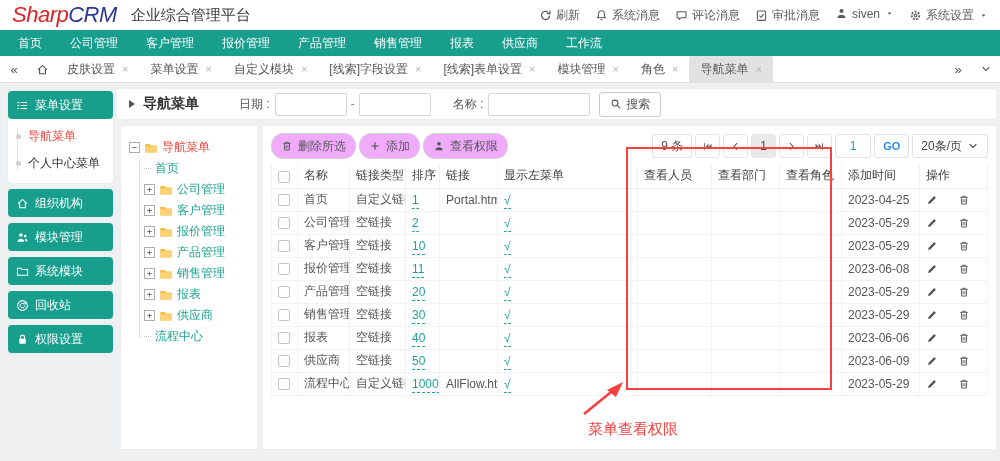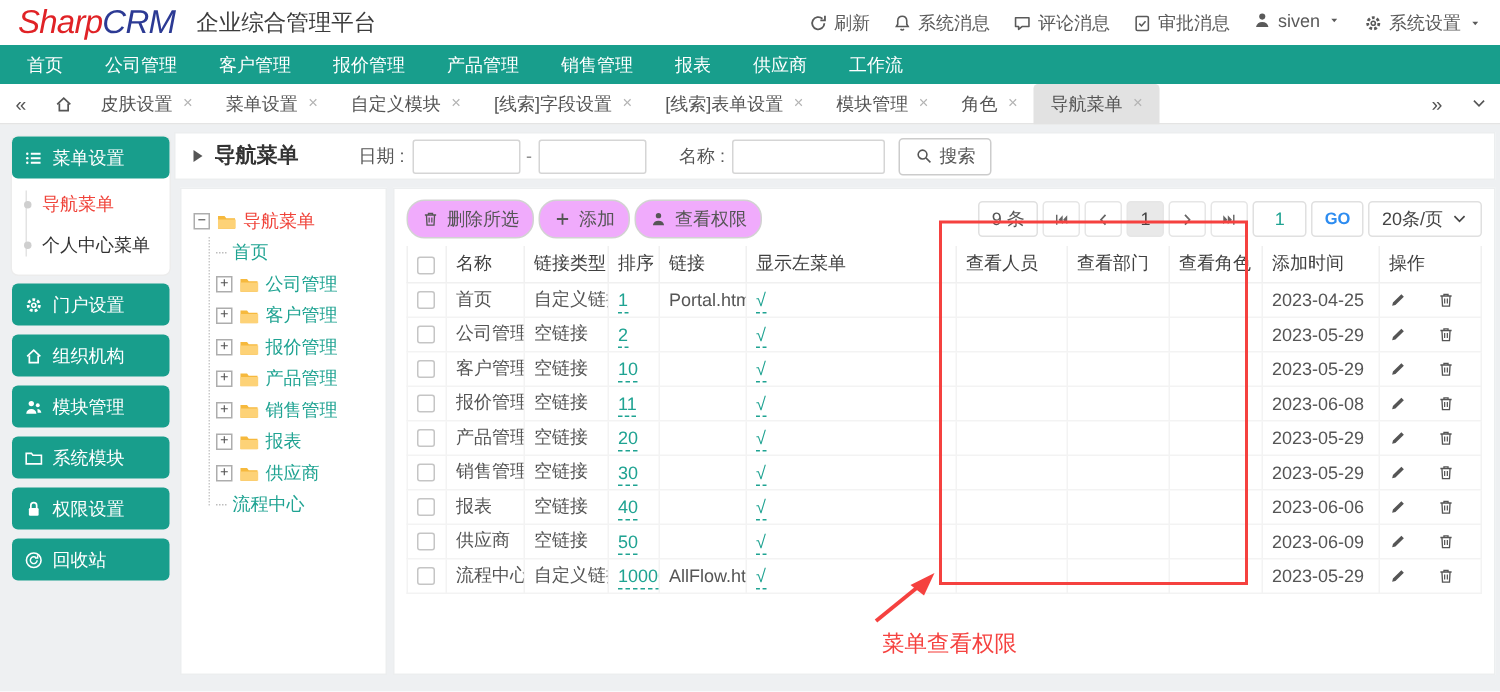--- a/index.html
+++ b/index.html
@@ -249,29 +249,20 @@
             </div>
             <div class="side-sub">
               <span class="dot"></span>
               <span>个人中心菜单</span>
             </div>
           </div>
         </div>
         <div class="side-btn">
           <span class="ic">
             <svg width="13" height="13" viewBox="0 0 16 16">
-              <circle cx="8" cy="8" r="4.6" fill="none" stroke="currentColor" stroke-width="2.3" stroke-dasharray="2.3 1.7"></circle>
-              <circle cx="8" cy="8" r="1.7" fill="none" stroke="currentColor" stroke-width="1.3"></circle>
-            </svg>
-          </span>
-          <span>门户设置</span>
-        </div>
-        <div class="side-btn">
-          <span class="ic">
-            <svg width="13" height="13" viewBox="0 0 16 16">
               <path d="M2.6 8.1L8 3l5.4 5.1" fill="none" stroke="currentColor" stroke-width="1.4"></path>
               <path d="M4.4 7.4v5.8h7.2V7.4" fill="none" stroke="currentColor" stroke-width="1.4"></path>
             </svg>
           </span>
           <span>组织机构</span>
         </div>
         <div class="side-btn">
           <span class="ic">
             <svg width="13" height="13" viewBox="0 0 16 16">
               <circle cx="6" cy="5" r="2.2" fill="currentColor"></circle>
@@ -286,35 +277,35 @@
           <span class="ic">
             <svg width="13" height="13" viewBox="0 0 16 16">
               <path d="M1.8 4h4.3l1.2 1.5h7V12.6H1.8z" fill="none" stroke="currentColor" stroke-width="1.3"></path>
             </svg>
           </span>
           <span>系统模块</span>
         </div>
         <div class="side-btn">
           <span class="ic">
             <svg width="13" height="13" viewBox="0 0 16 16">
-              <rect x="4" y="7" width="8" height="6.3" rx="1" fill="currentColor"></rect>
-              <path d="M5.6 7V5a2.4 2.4 0 0 1 4.8 0v2" fill="none" stroke="currentColor" stroke-width="1.4"></path>
-            </svg>
-          </span>
-          <span>权限设置</span>
-        </div>
-        <div class="side-btn">
-          <span class="ic">
-            <svg width="13" height="13" viewBox="0 0 16 16">
               <circle cx="8" cy="8" r="6" fill="none" stroke="currentColor" stroke-width="1.3"></circle>
               <path d="M10.8 8a2.8 2.8 0 1 1-.9-2.1" fill="none" stroke="currentColor" stroke-width="1.2"></path>
               <path d="M11.2 3.9v2.2H9" fill="none" stroke="currentColor" stroke-width="1.2"></path>
             </svg>
           </span>
           <span>回收站</span>
+        </div>
+        <div class="side-btn">
+          <span class="ic">
+            <svg width="13" height="13" viewBox="0 0 16 16">
+              <rect x="4" y="7" width="8" height="6.3" rx="1" fill="currentColor"></rect>
+              <path d="M5.6 7V5a2.4 2.4 0 0 1 4.8 0v2" fill="none" stroke="currentColor" stroke-width="1.4"></path>
+            </svg>
+          </span>
+          <span>权限设置</span>
         </div>
       </div>
 
     <div class="filterbar">
       <span class="fb-caret"></span>
       <span class="fb-title">导航菜单</span>
       <span class="fb-label">日期 :</span>
       <input class="fb-input" value="" style="">
       <span class="fb-sep">-</span>
       <input class="fb-input" value="" style="">

